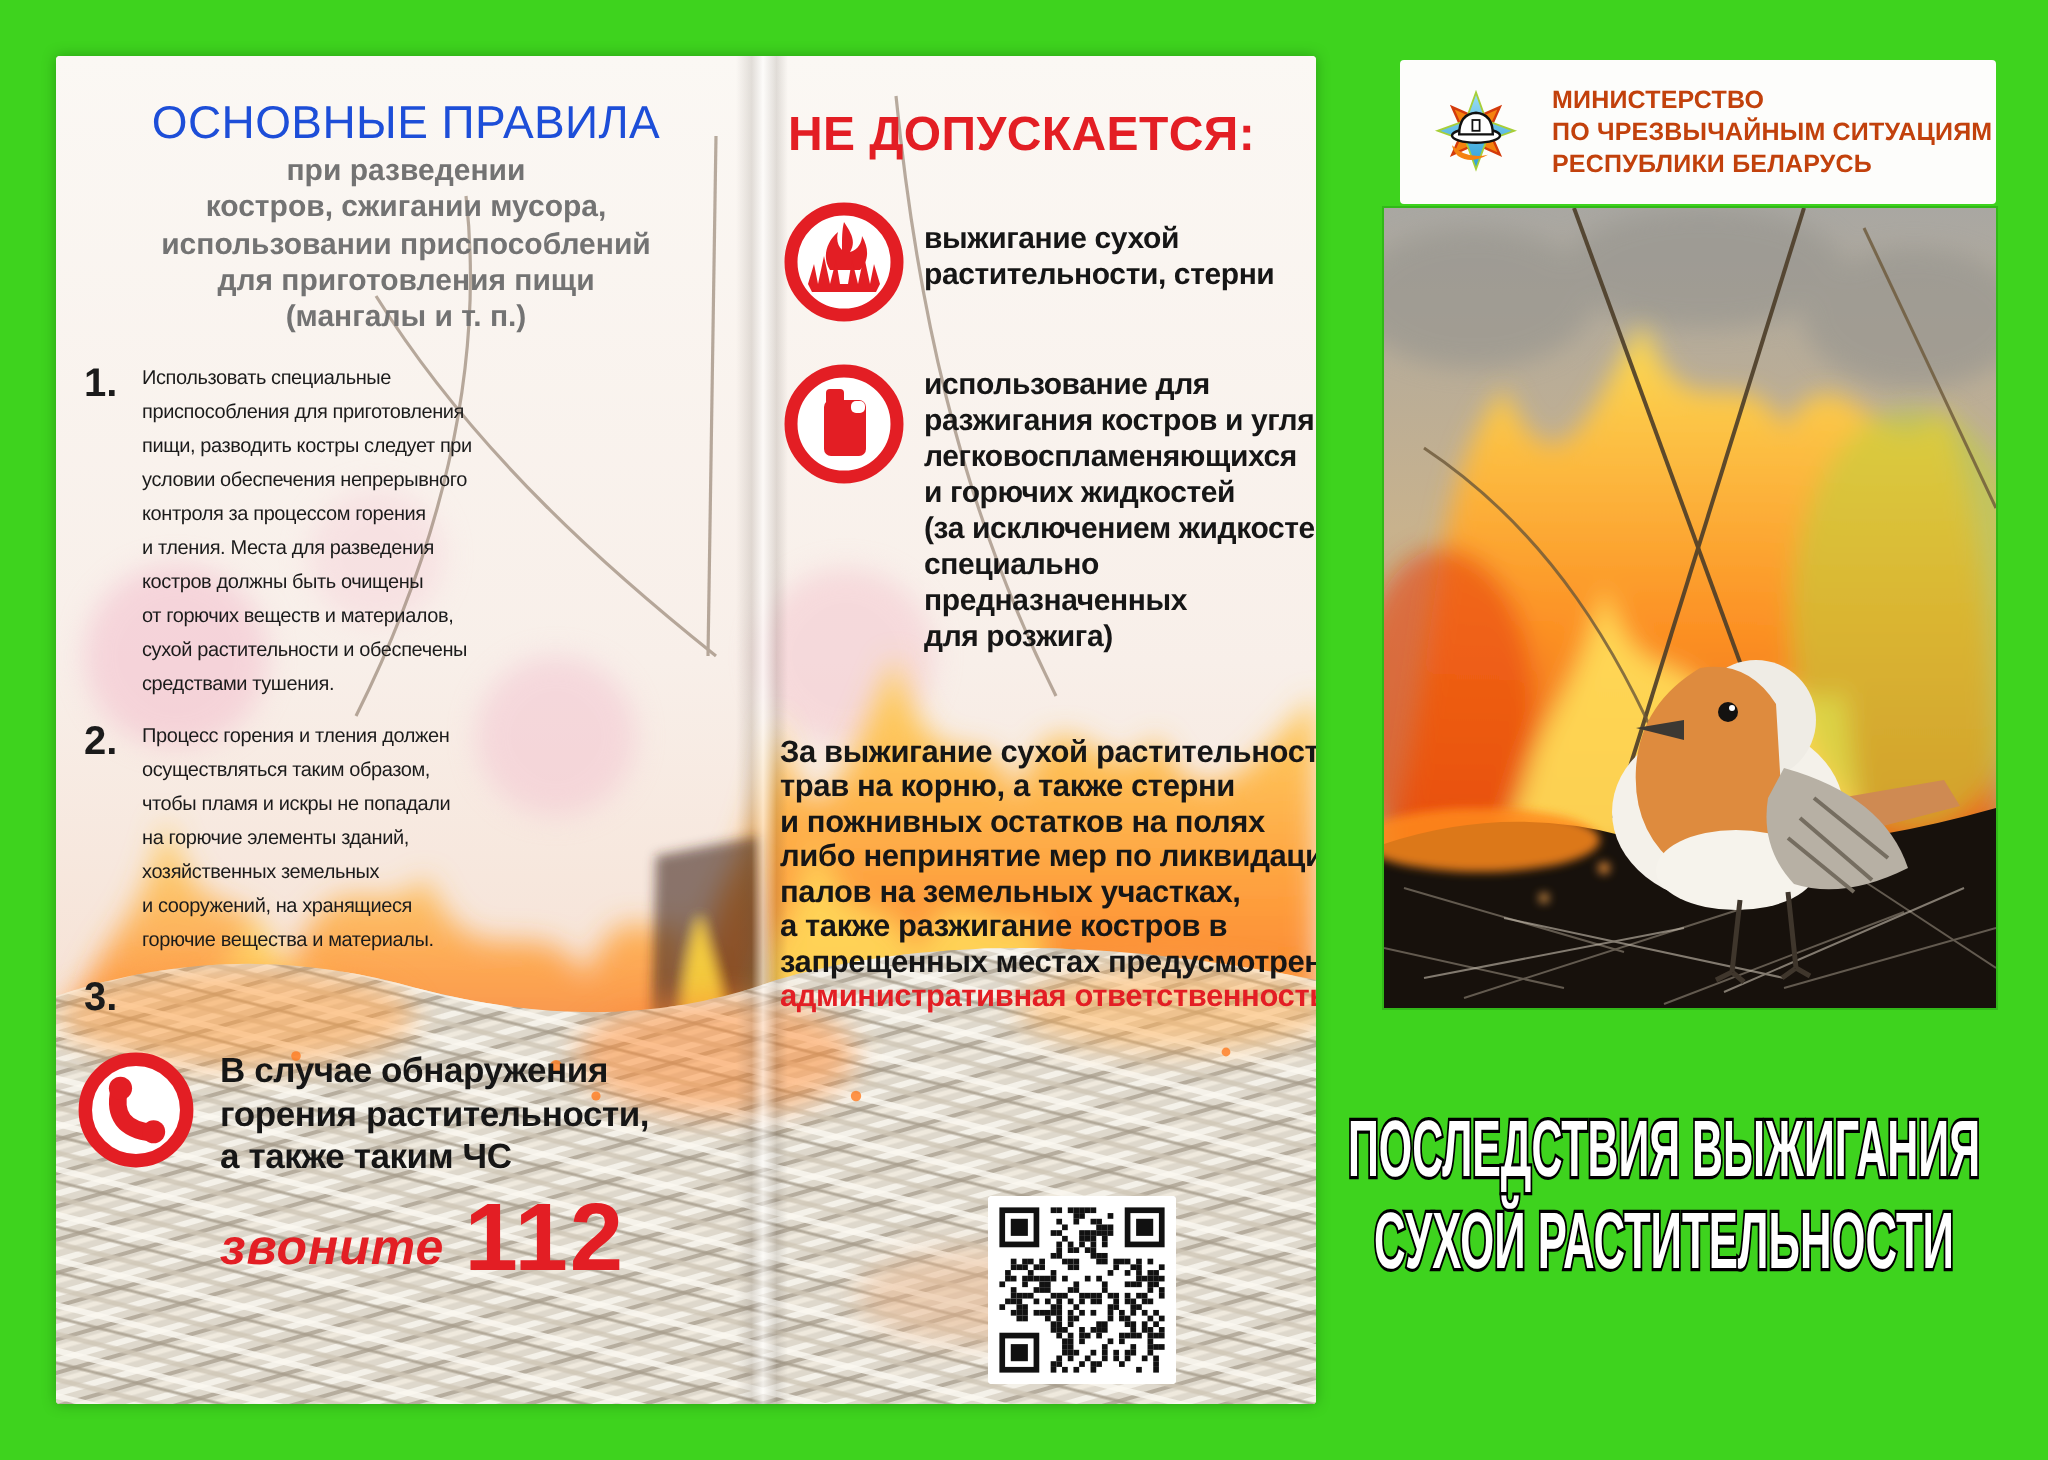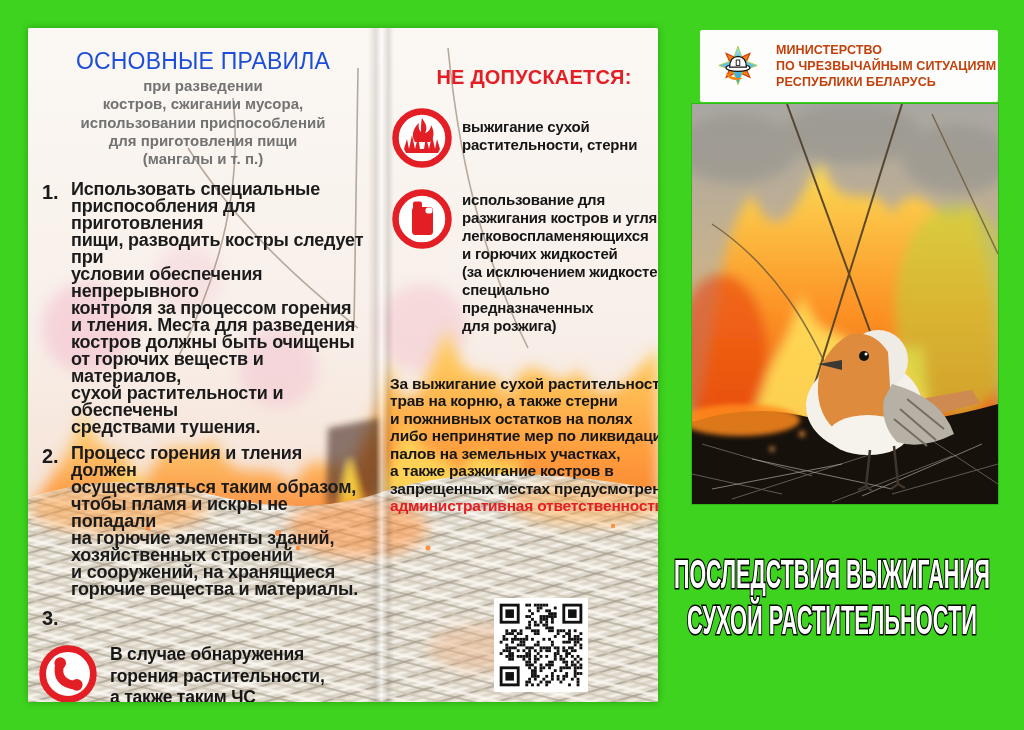--- a/index.html
+++ b/index.html
@@ -19,31 +19,31 @@
   .panel-mid{left:362px;top:14px;width:288px;height:650px;}
 
   .h-green{margin:0;padding-top:6px;text-align:center;color:#1d4ed8;
            font-size:23px;font-weight:normal;letter-spacing:.2px;}
   .sub-green{margin-top:2px;text-align:center;color:#737373;font-size:15px;
              font-weight:bold;line-height:1.22;white-space:pre-line;}
 
   .rules{margin-top:13px;}
   .rule{display:flex;margin-bottom:9px;color:#1b1b1b;}
   .rule-num{flex:none;width:29px;font-size:20px;font-weight:bold;line-height:1;padding-top:1px;}
-  .rule-text{font-size:18px;font-weight:bold;line-height:17px;white-space:pre-line;letter-spacing:-.2px;}
+  .rule-text{font-size:10px;font-weight:normal;line-height:17px;white-space:pre-line;letter-spacing:-.2px;}
 
   .emergency{display:flex;align-items:flex-start;margin-top:16px;margin-left:-4px;}
   .em-texts{margin-left:12px;}
   .em-text{color:#161616;font-size:17.5px;font-weight:bold;line-height:21.5px;white-space:pre-line;letter-spacing:-.2px;}
   .em-call{margin-top:2px;color:#e31e24;font-weight:bold;}
   .em-call .w{font-size:25px;letter-spacing:.5px;font-style:italic;}
   .em-call .n{font-size:48px;margin-left:10px;vertical-align:-3px;letter-spacing:1px;}
 
-  .h-red{margin:16px;padding-top:8px;text-align:center;color:#e31e24;
-         font-size:20px;font-weight:bold;letter-spacing:.2px;}
+  .h-red{margin:4px;padding-top:8px;text-align:left;color:#e31e24;
+         font-size:24px;font-weight:bold;letter-spacing:.2px;}
   .ban-row{display:flex;align-items:flex-start;margin-top:17px;}
   .ban-row .icon{flex:none;width:64px;height:64px;}
   .ban-text{margin-left:8px;color:#161616;font-size:15px;font-weight:bold;
             line-height:18px;white-space:pre-line;letter-spacing:-.2px;padding-top:4px;}
   .ban-row.r1 .ban-text{padding-top:12px;}
   .ban-row.r2 .ban-text{padding-top:8px;}
 
   .warning{margin-top:22px;color:#161616;font-size:15.5px;font-weight:bold;
            line-height:17.5px;white-space:pre-line;letter-spacing:-.2px;}
   .warning .hl{color:#e31e24;}
@@ -169,21 +169,21 @@
 от горючих веществ и материалов,
 сухой растительности и обеспечены
 средствами тушения.</div>
       </div>
       <div class="rule">
         <div class="rule-num">2.</div>
         <div class="rule-text">Процесс горения и тления должен
 осуществляться таким образом,
 чтобы пламя и искры не попадали
 на горючие элементы зданий,
-хозяйственных строений
+хозяйственных земельных
 и сооружений, на хранящиеся
 горючие вещества и материалы.</div>
       </div>
       <div class="rule">
         <div class="rule-num">3.</div>
       </div>
     </div>
 
     <div class="emergency">
       <svg width="60" height="60" viewBox="0 0 58 58">

